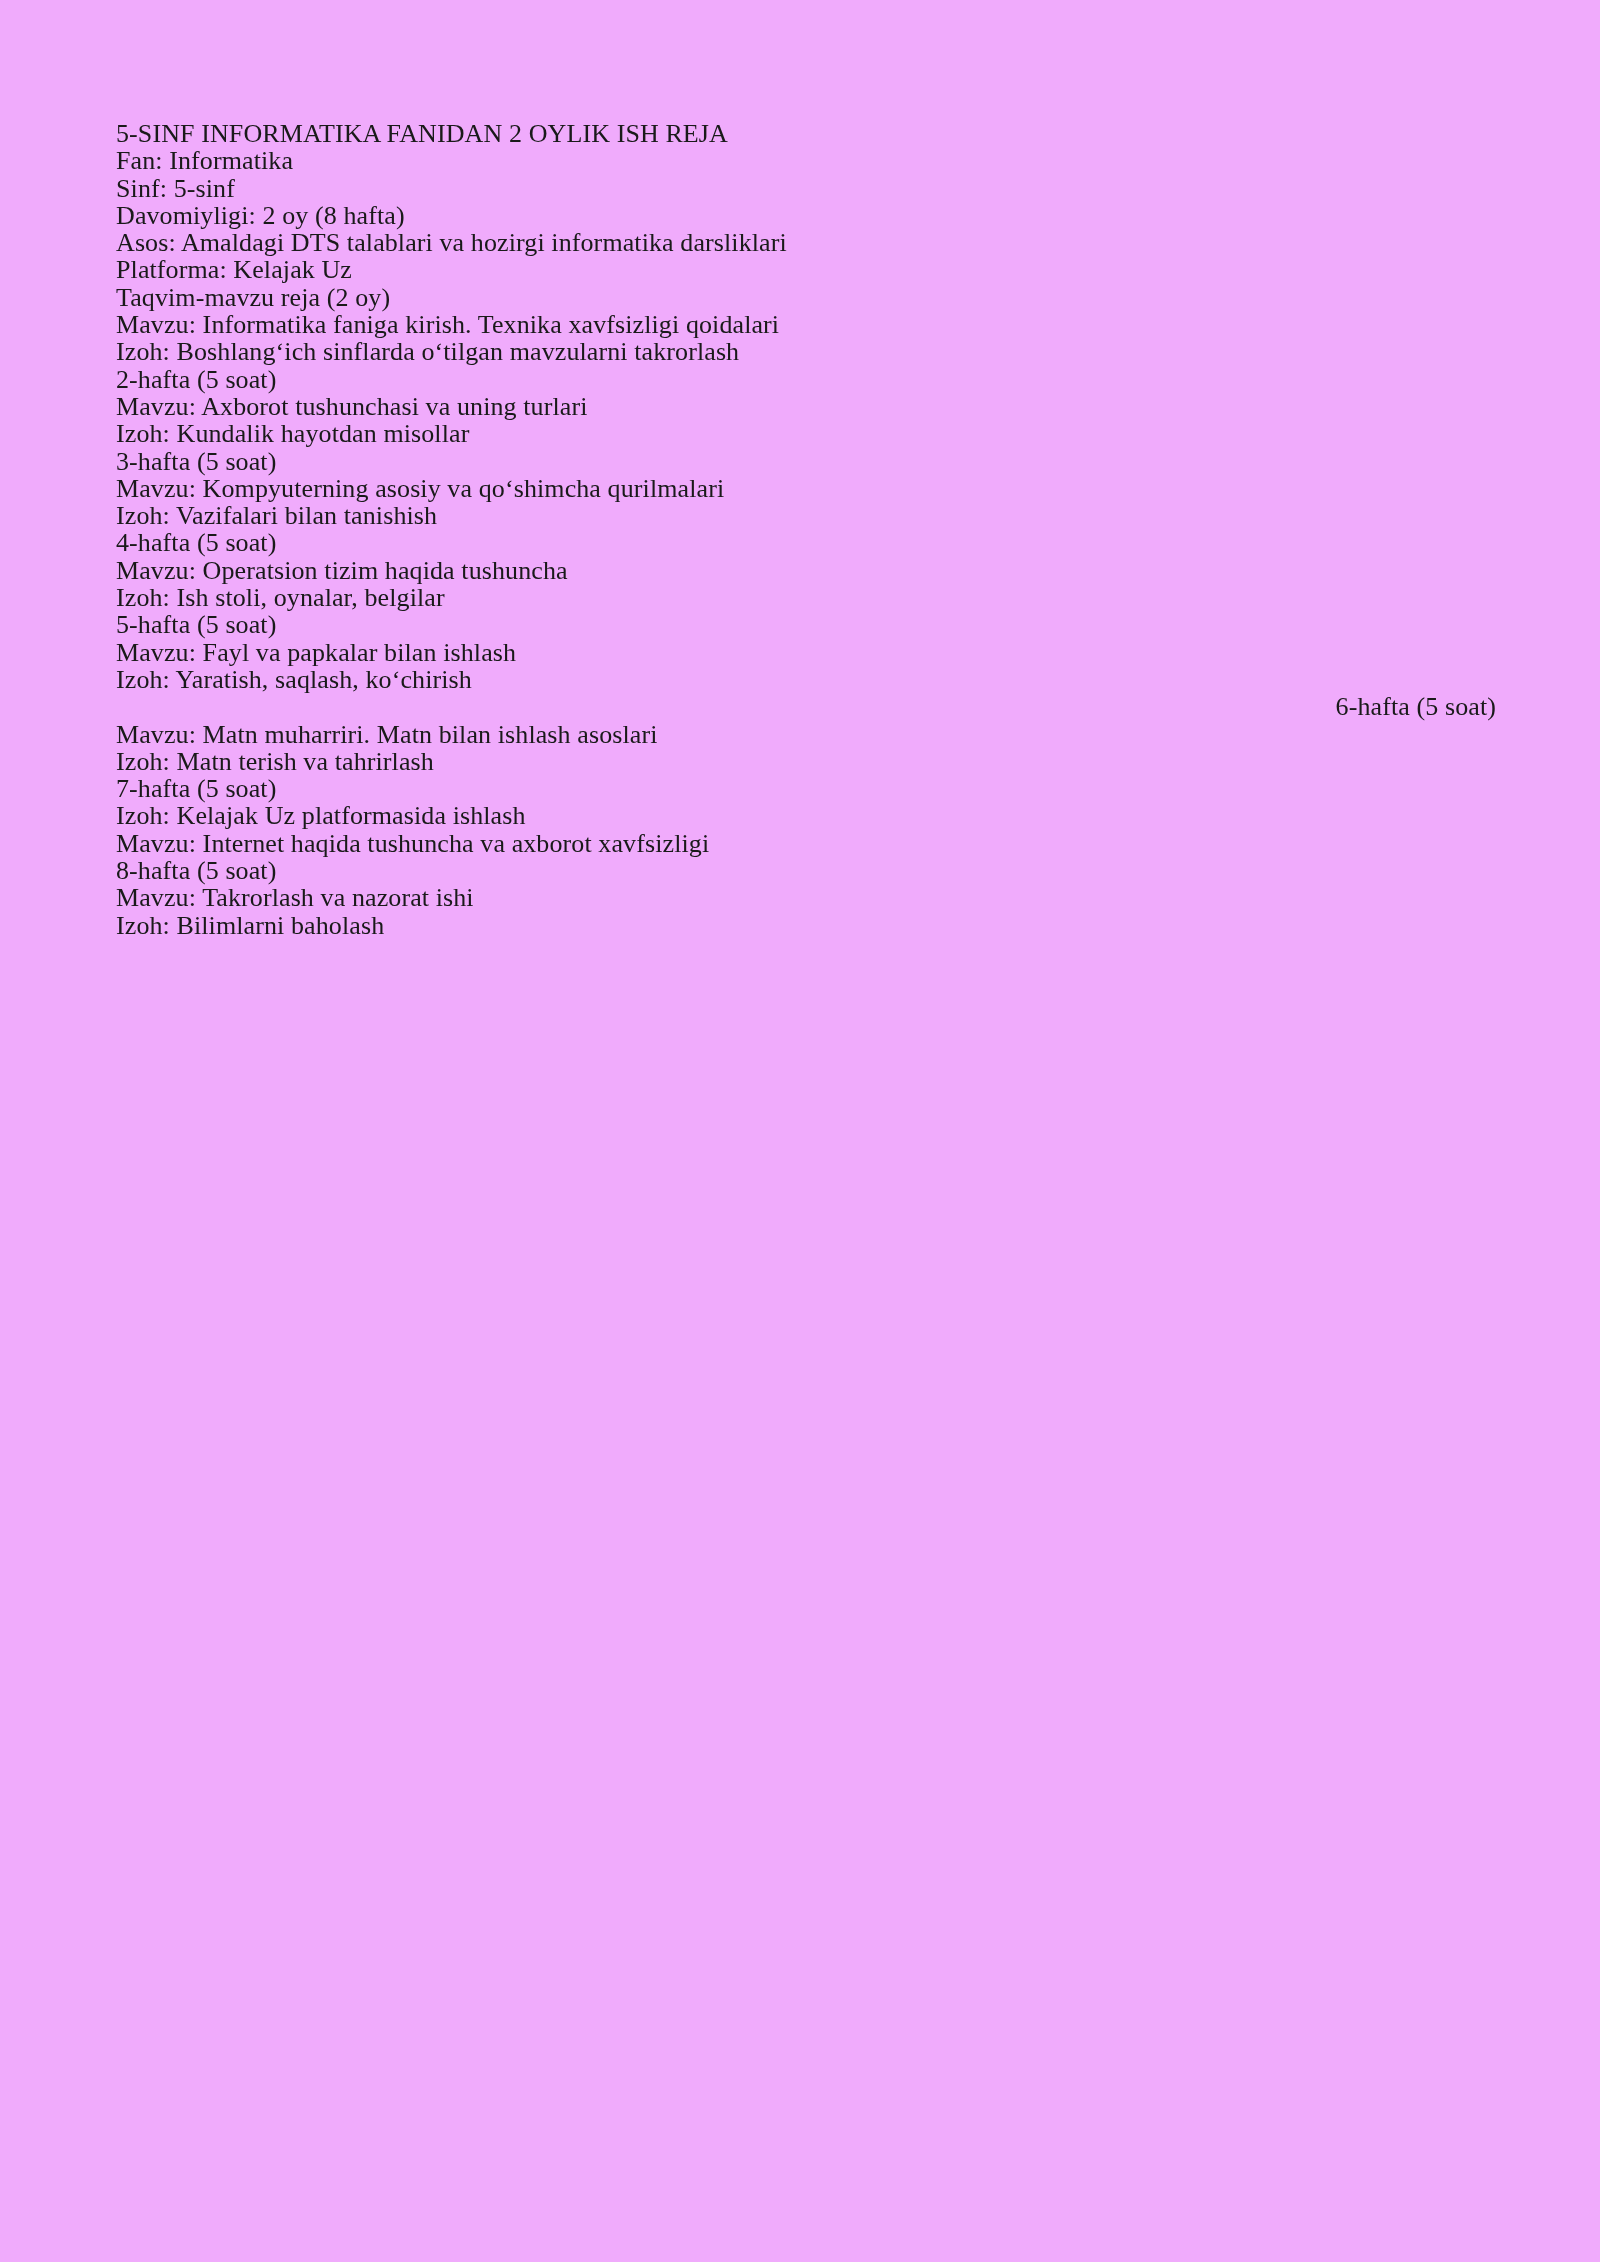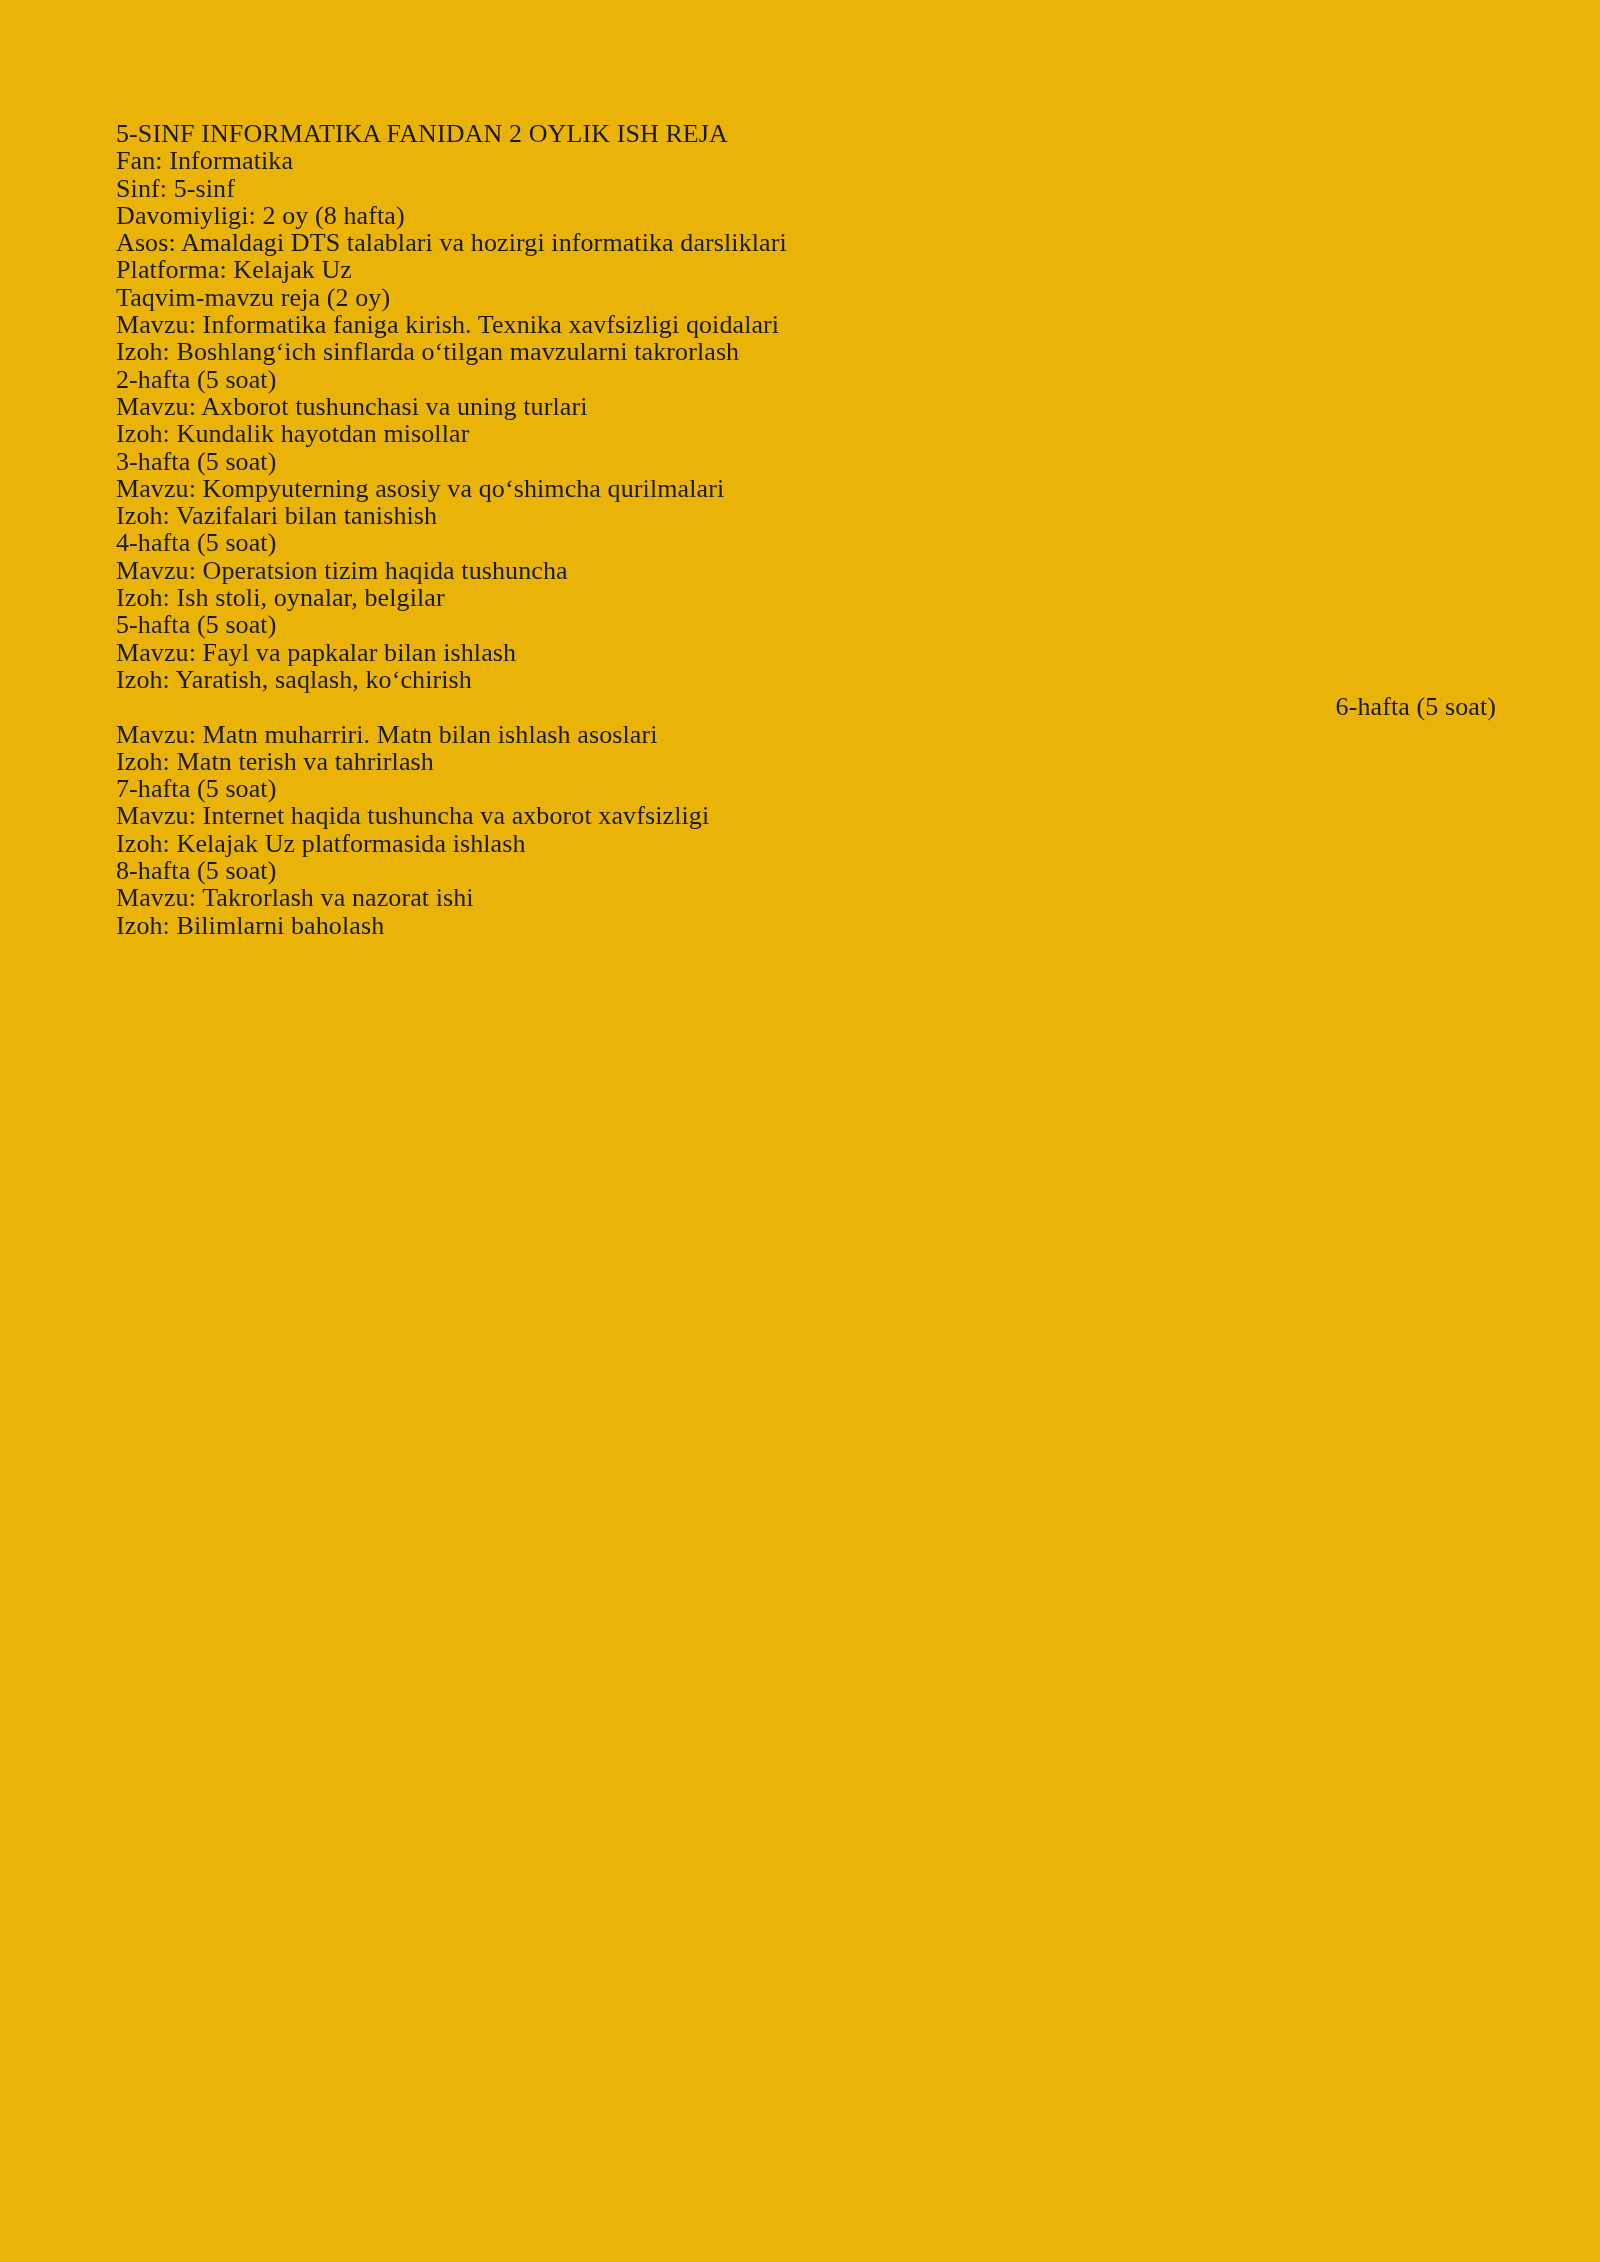--- a/index.html
+++ b/index.html
@@ -36,21 +36,21 @@
   }
 
   
   .line.title {
     font-weight: 400;
   }
 </style>
 </head>
 <body>
 
-<div class="page" style="background: #eab308;">
+<div class="page" style="background: #f0abfc;">
   <div class="doc-body">
 
     <div class="line title" style="color: rgb(26, 26, 26);">5-SINF INFORMATIKA FANIDAN 2 OYLIK ISH REJA</div>
 
     <div class="line" style="color: rgb(26, 26, 26);">Fan: Informatika</div>
     <div class="line" style="color: rgb(26, 26, 26);">Sinf: 5-sinf</div>
     <div class="line" style="color: rgb(26, 26, 26);">Davomiyligi: 2 oy (8 hafta)</div>
     <div class="line" style="color: rgb(26, 26, 26);">Asos: Amaldagi DTS talablari va hozirgi informatika darsliklari</div>
     <div class="line" style="color: rgb(26, 26, 26);">Platforma: Kelajak Uz</div>
 
@@ -73,21 +73,21 @@
 
     <div class="line" style="color: rgb(26, 26, 26);">5-hafta (5 soat)</div>
     <div class="line" style="color: rgb(26, 26, 26);">Mavzu: Fayl va papkalar bilan ishlash</div>
     <div class="line" style="color: rgb(26, 26, 26);">Izoh: Yaratish, saqlash, koʻchirish</div>
 
     <div class="line" style="color: rgb(26, 26, 26); text-align: right;">6-hafta (5 soat)</div>
     <div class="line" style="color: rgb(26, 26, 26);">Mavzu: Matn muharriri. Matn bilan ishlash asoslari</div>
     <div class="line" style="color: rgb(26, 26, 26);">Izoh: Matn terish va tahrirlash</div>
 
     <div class="line" style="color: rgb(26, 26, 26);">7-hafta (5 soat)</div>
+    <div class="line" style="color: rgb(26, 26, 26);">Izoh: Kelajak Uz platformasida ishlash</div>
     <div class="line" style="color: rgb(26, 26, 26);">Mavzu: Internet haqida tushuncha va axborot xavfsizligi</div>
-    <div class="line" style="color: rgb(26, 26, 26);">Izoh: Kelajak Uz platformasida ishlash</div>
 
     <div class="line" style="color: rgb(26, 26, 26);">8-hafta (5 soat)</div>
     <div class="line" style="color: rgb(26, 26, 26);">Mavzu: Takrorlash va nazorat ishi</div>
     <div class="line" style="color: rgb(26, 26, 26);">Izoh: Bilimlarni baholash</div>
 
   </div>
 </div>
 
 </body></html>

